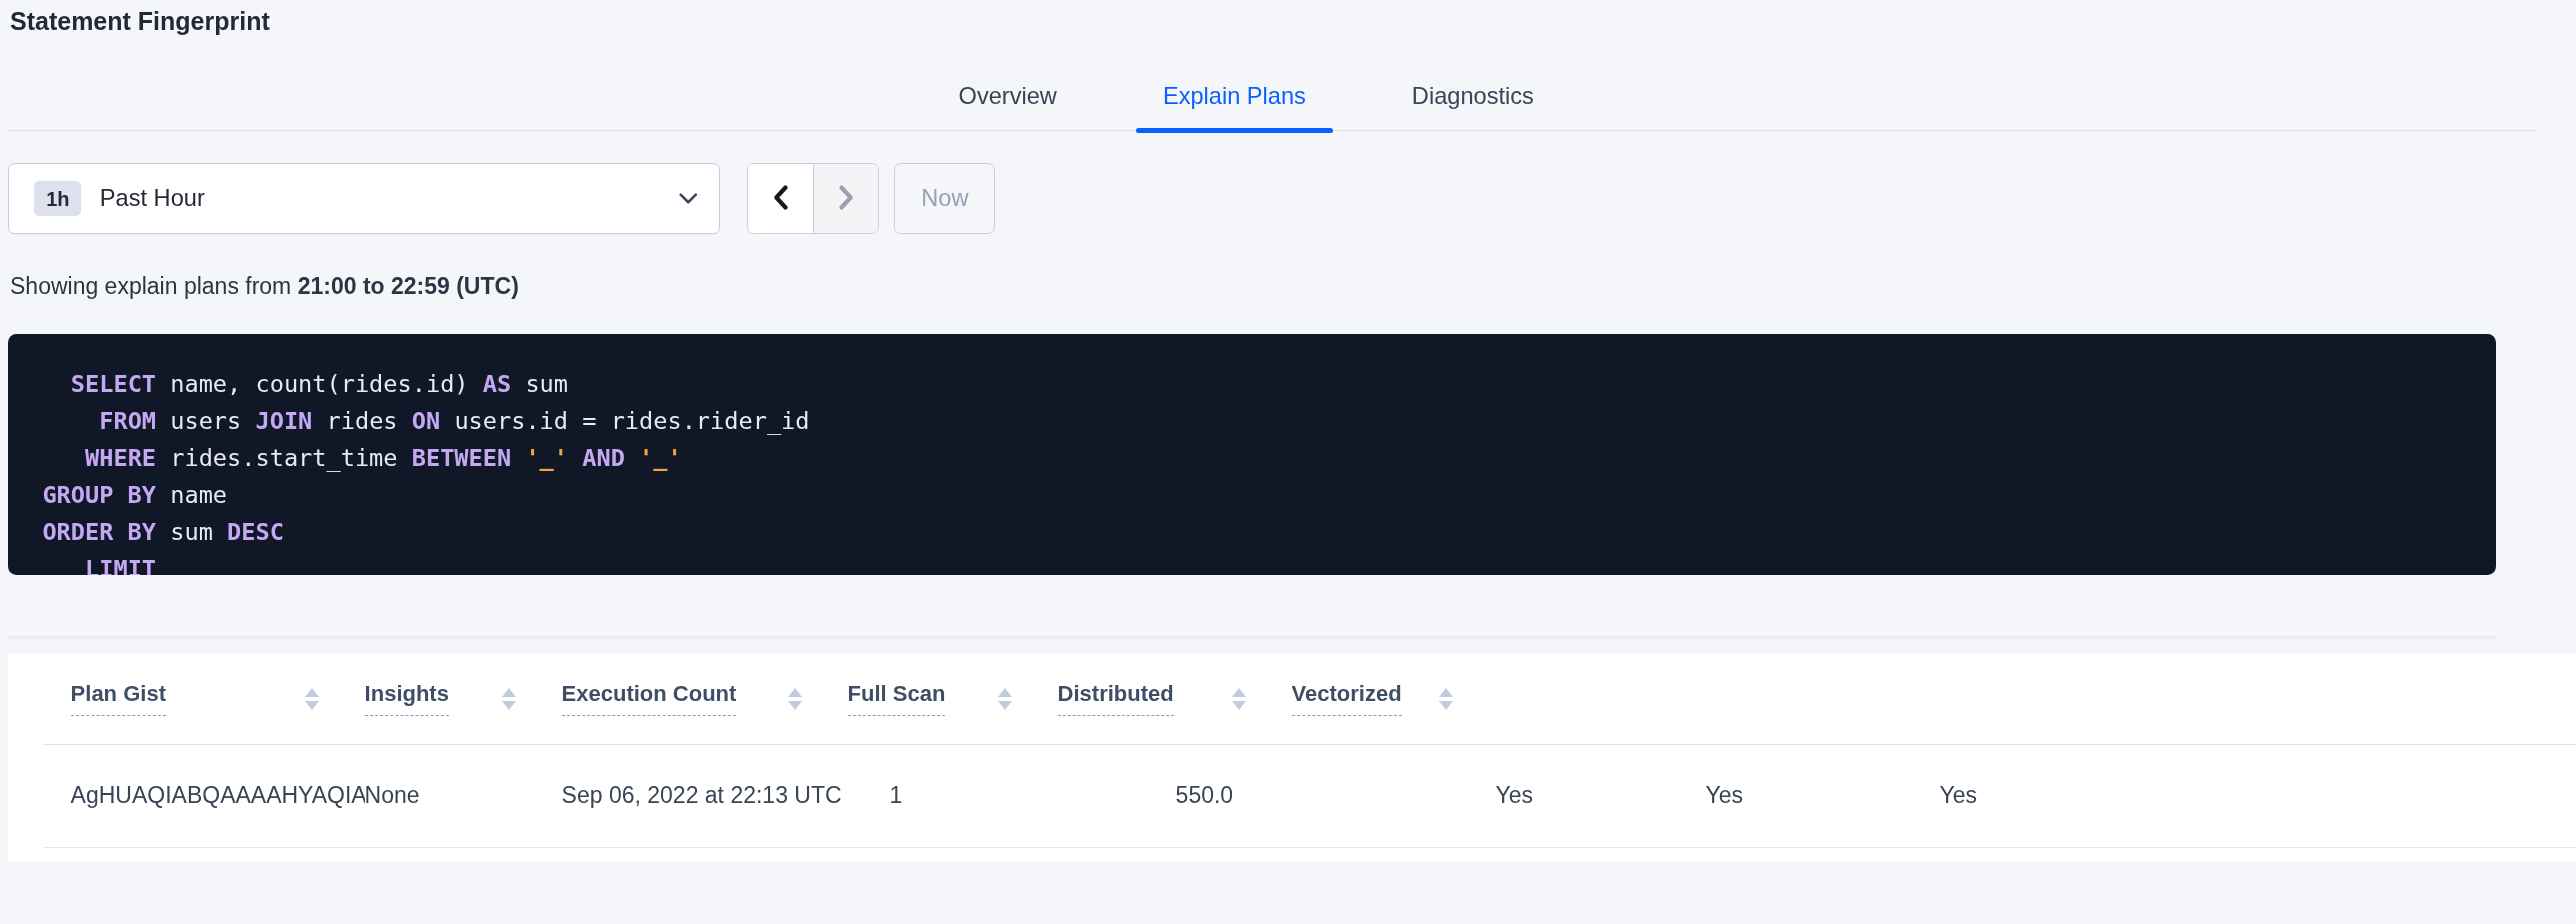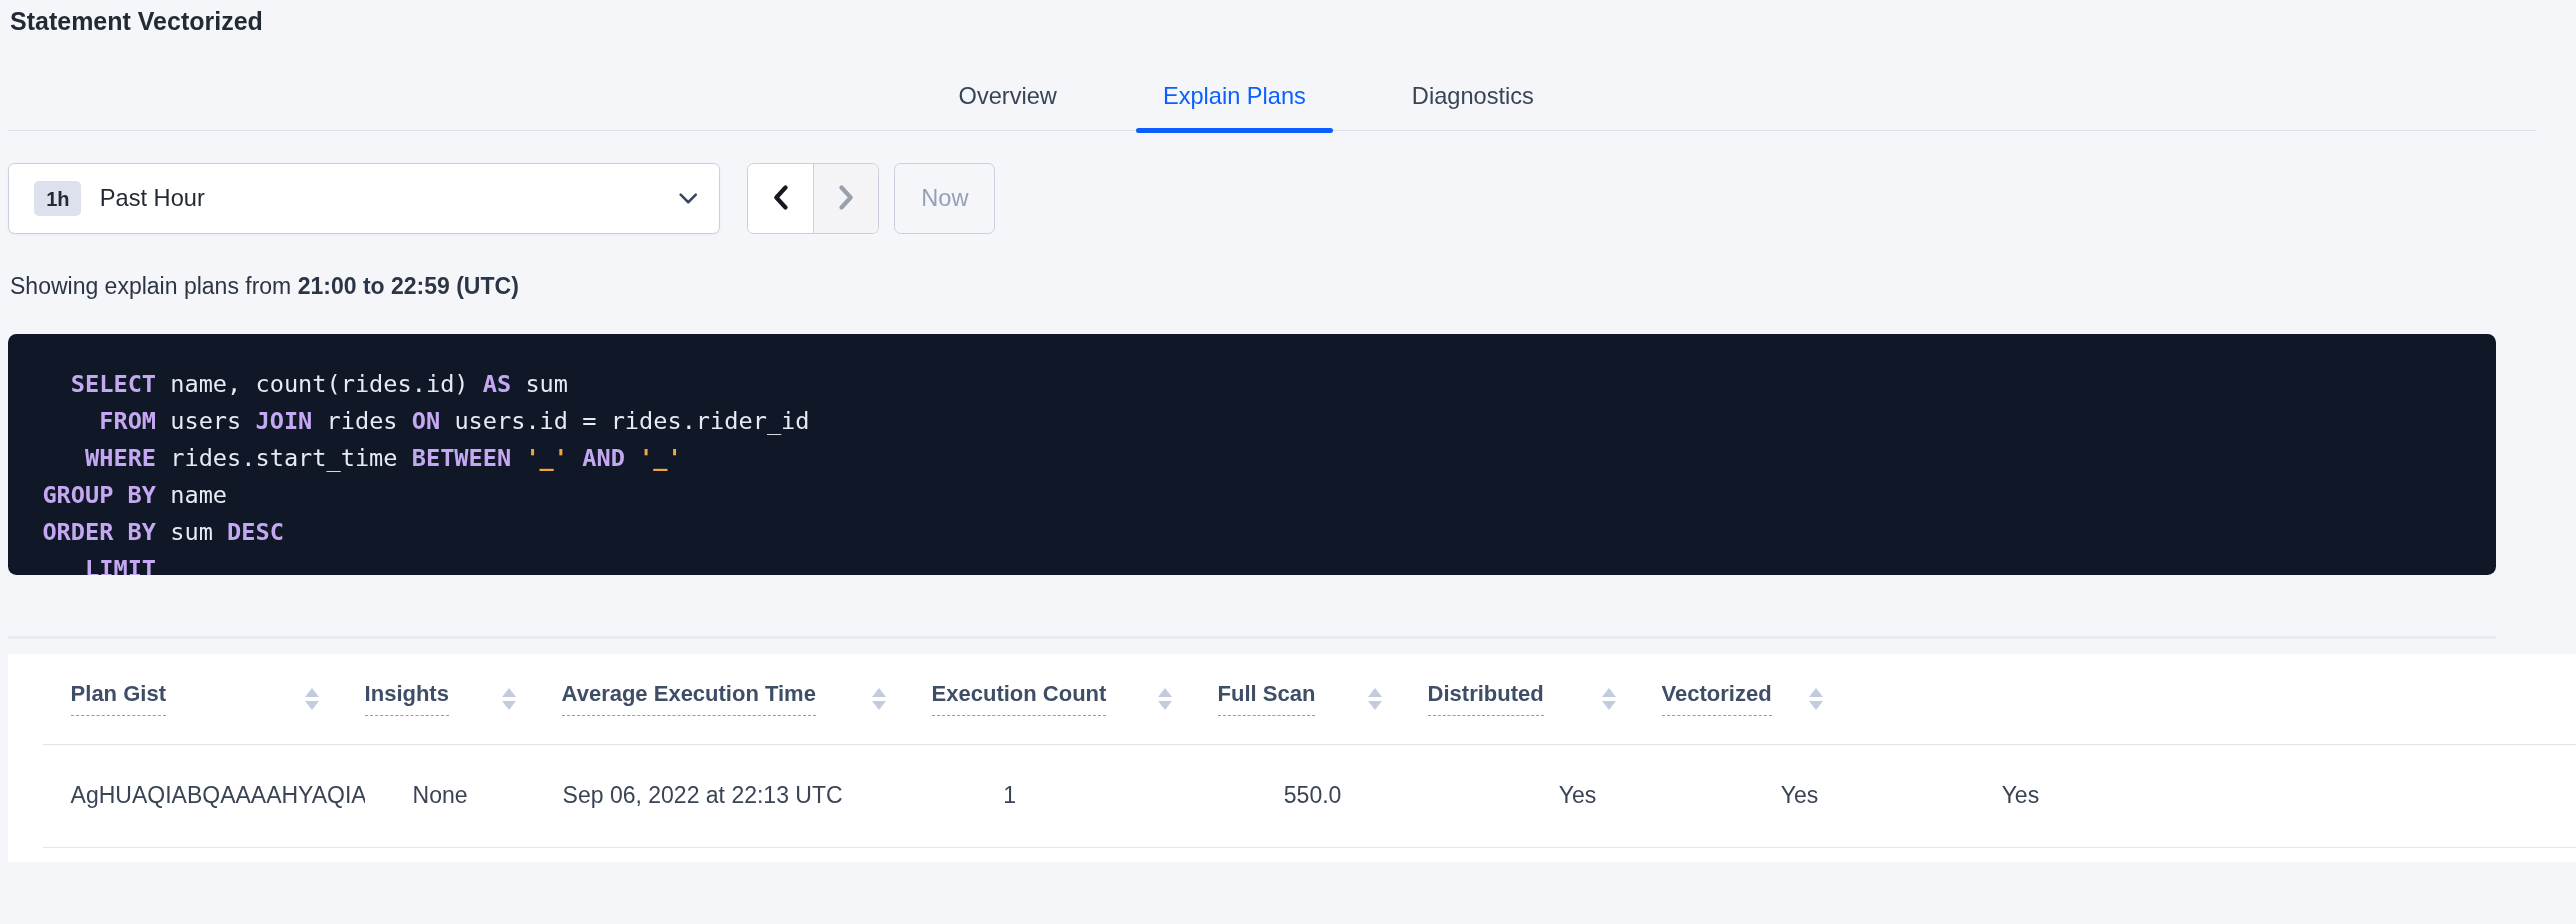--- a/index.html
+++ b/index.html
@@ -91,21 +91,20 @@
     white-space:pre;overflow:hidden;
   }
   .tok-kw{color:var(--kw);font-weight:700;}
   .tok-lit{color:var(--lit);font-weight:700;}
   
   .separator{margin:61px 0 0 8.4px;width:2488px;height:2.5px;background:#e8ebf2;}
   
   .card{
     margin:15px 0 0 7.6px;width:2568px;height:208px;background:#ffffff;
     overflow:hidden;
-    text-align:center;
   }
   .thead,.trow{display:flex;align-items:center;margin-left:35px;}
   .thead{height:91px;border-bottom:1.7px solid #dfe3ec;}
   .trow{height:103px;border-bottom:1.7px solid #e3e6ee;}
   .cell{flex:0 0 auto;padding-right:46px;overflow:hidden;white-space:nowrap;}
   .c0{width:322px;padding-left:28px;}
   .c1{width:197px;}
   .c2{width:328px;}
   .c3{width:370px;}
   .c4{width:286px;}
@@ -126,21 +125,21 @@
   .sort .down{
     width:0;height:0;border-left:7.6px solid transparent;border-right:7.6px solid transparent;
     border-top:9.3px solid #c3cbde;
   }
   .sort.desc .down{border-top-color:var(--accent);}
   .tcell{font-size:23px;color:#394455;}
 </style>
 </head>
 <body>
 
-<div class="page-title">Statement Vectorized</div>
+<div class="page-title">Statement Fingerprint</div>
 
 <div class="tabs" id="tabs">
     <div class="tab">Overview</div>
     <div class="tab active">Explain Plans</div>
     <div class="tab">Diagnostics</div>
   </div>
 
 <div class="toolbar">
   <div class="time-dropdown">
     <span class="time-badge">1h</span>
@@ -187,27 +186,20 @@
           <span class="down"></span>
         </span>
       </div>
       <div class="cell hcell c1">
         <span class="hlabel">Insights</span>
         <span class="sort">
           <span class="up"></span>
           <span class="down"></span>
         </span>
       </div>
-      <div class="cell hcell c3">
-        <span class="hlabel">Average Execution Time</span>
-        <span class="sort">
-          <span class="up"></span>
-          <span class="down"></span>
-        </span>
-      </div>
       <div class="cell hcell c4">
         <span class="hlabel">Execution Count</span>
         <span class="sort">
           <span class="up"></span>
           <span class="down"></span>
         </span>
       </div>
       <div class="cell hcell c6">
         <span class="hlabel">Full Scan</span>
         <span class="sort">

